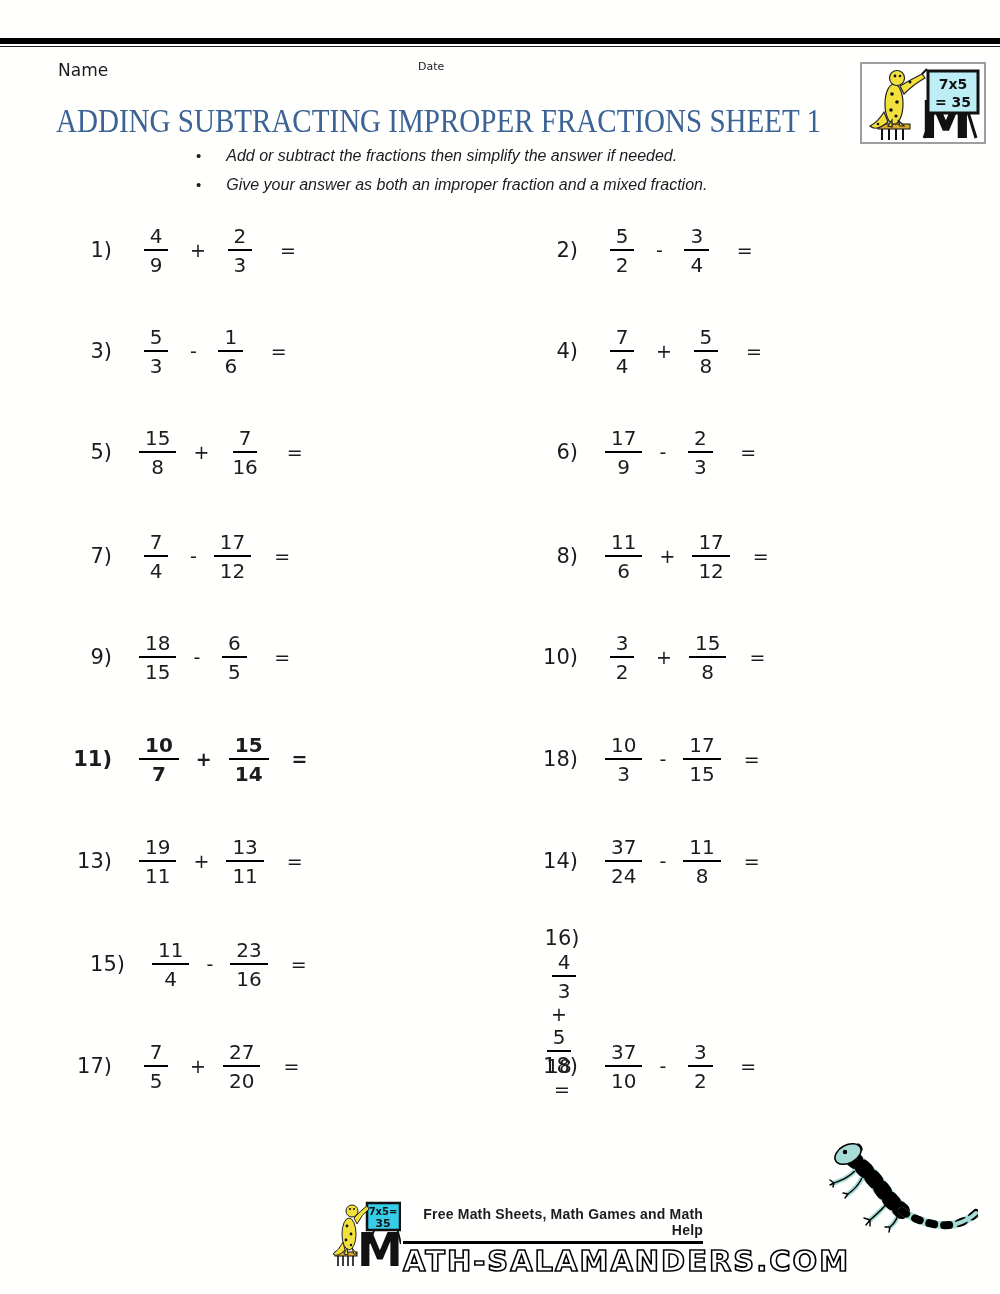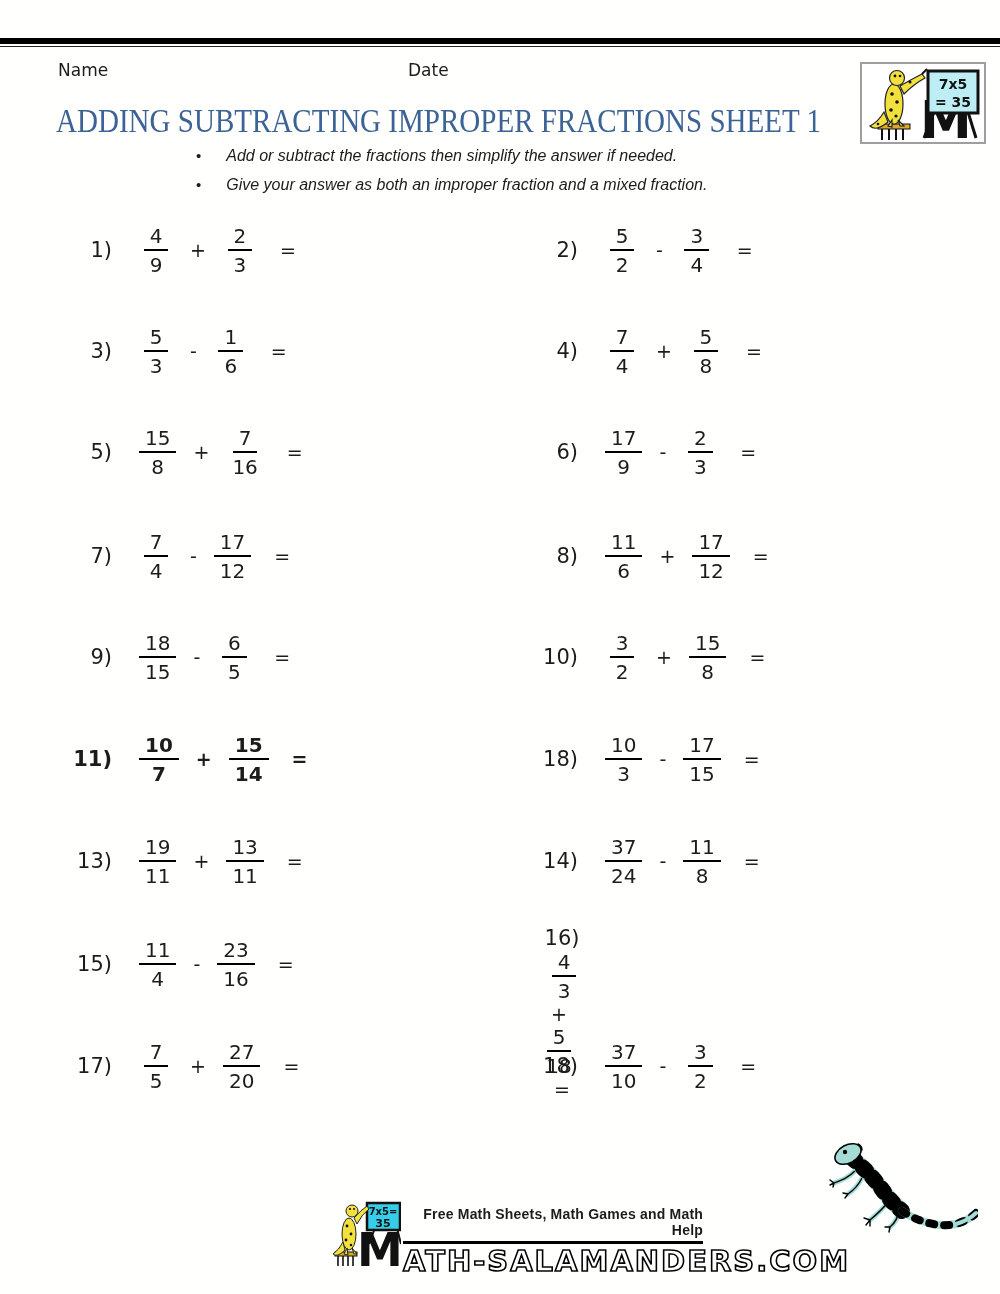--- a/index.html
+++ b/index.html
@@ -5,21 +5,21 @@
   html,body{margin:0;padding:0;background:#ffffff;}
   .page{
     position:relative; width:1000px; height:1294px; background:#fffffd;
     font-family:"DejaVu Sans", sans-serif; color:#1c1c1c; overflow:hidden;
   }
   
   .rule-thick{position:absolute; top:38px; left:0; width:1000px; height:6px; background:#000;}
   .rule-thin{position:absolute; top:46px; left:0; width:1000px; height:1px; background:#222;}
 
   .name-label{position:absolute; left:58px; top:60px; font-size:17px;}
-  .date-label{position:absolute; left:408px; top:60px; font-size:17px;}
+  .date-label{position:absolute; left:418px; top:60px; font-size:11px;}
 
   .page-title{
     position:absolute; left:56px; top:101px; margin:0;
     font-family:"Liberation Serif", serif; font-weight:500;
     font-size:33px; line-height:40px; color:#3c6396;
     transform:scaleX(0.88); transform-origin:left center; white-space:nowrap;
   }
 
   .logo-box{
     position:absolute; left:860px; top:62px; width:126px; height:82px;
@@ -298,21 +298,21 @@
         <span class="num">37</span>
         <span class="den">24</span>
       </span>
       <span class="op">-</span>
       <span class="frac">
         <span class="num">11</span>
         <span class="den">8</span>
       </span>
       <span class="eq">=</span>
     </div>
-      <div class="problem left" style="top: 926px; left: 58px;">
+      <div class="problem left" style="top: 926px; left: 71px;">
       <span class="p-label">15)</span>
       <span class="frac">
         <span class="num">11</span>
         <span class="den">4</span>
       </span>
       <span class="op">-</span>
       <span class="frac">
         <span class="num">23</span>
         <span class="den">16</span>
       </span>

